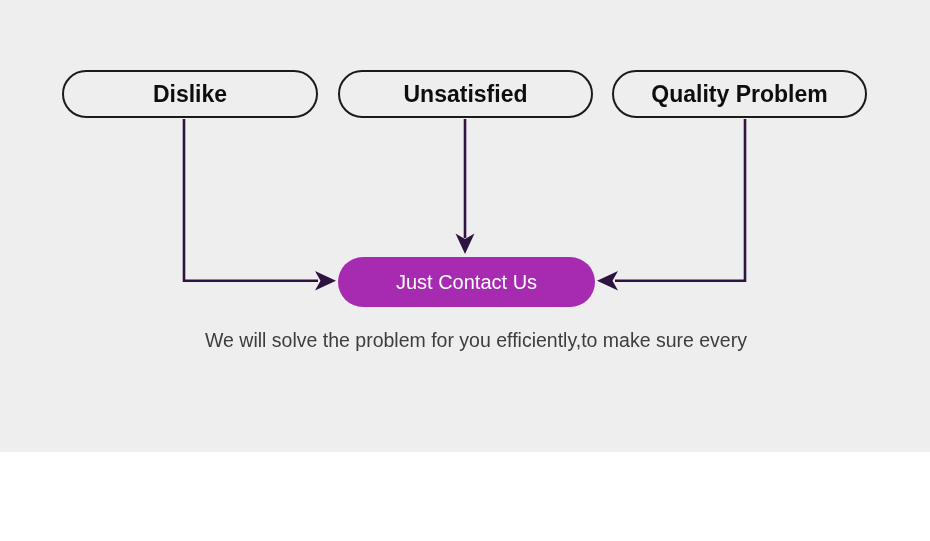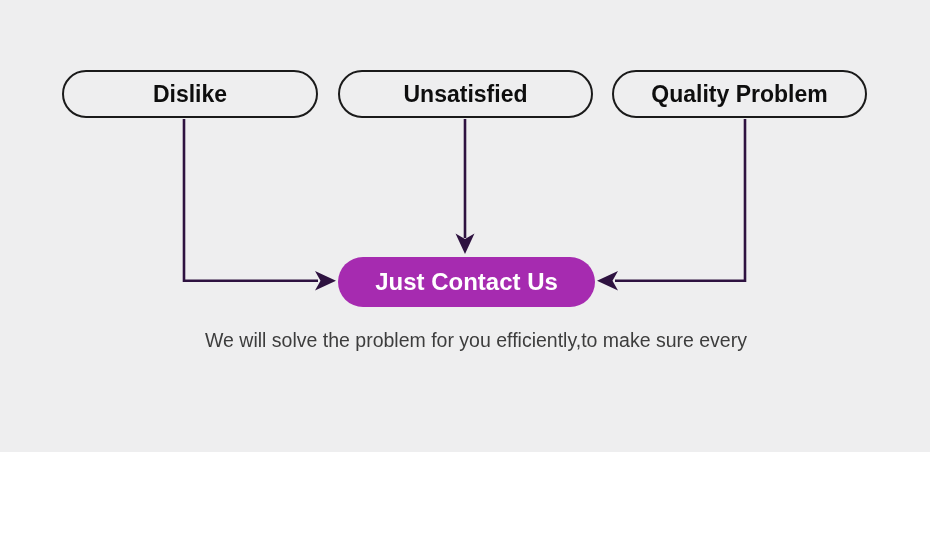--- a/index.html
+++ b/index.html
@@ -65,22 +65,22 @@
     width: 257px; height: 50px;
     border: none;
     border-radius: 25px;
     background: var(--cta-bg);
     display: flex;
     align-items: center;
     justify-content: center;
     cursor: pointer;
   }
   .cta-button .cta-label {
-    font-weight: 700;
-    font-size: 24px;
+    font-weight: 400;
+    font-size: 20px;
     color: var(--cta-text);
   }
   .caption {
     position: absolute;
     left: 11px; top: 325px;
     width: 930px;
     text-align: center;
     font-size: 19.5px;
     line-height: 30px;
     color: var(--caption-text);

